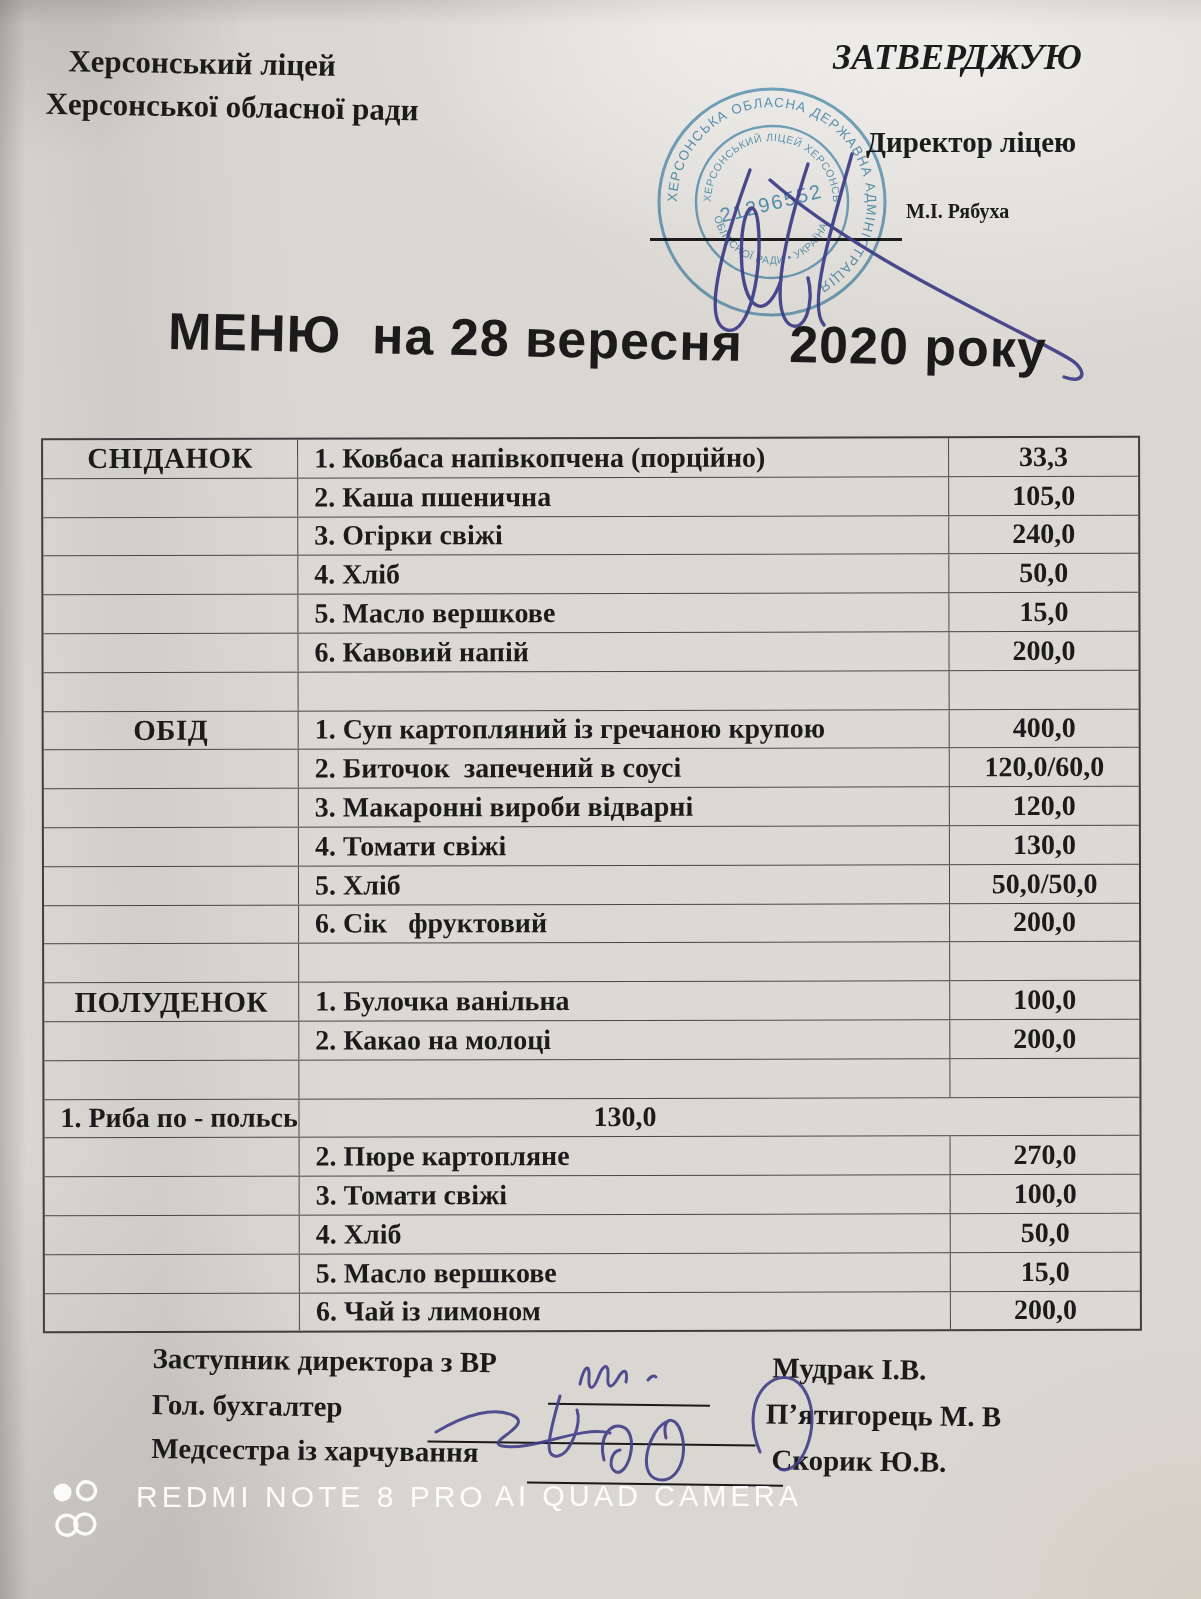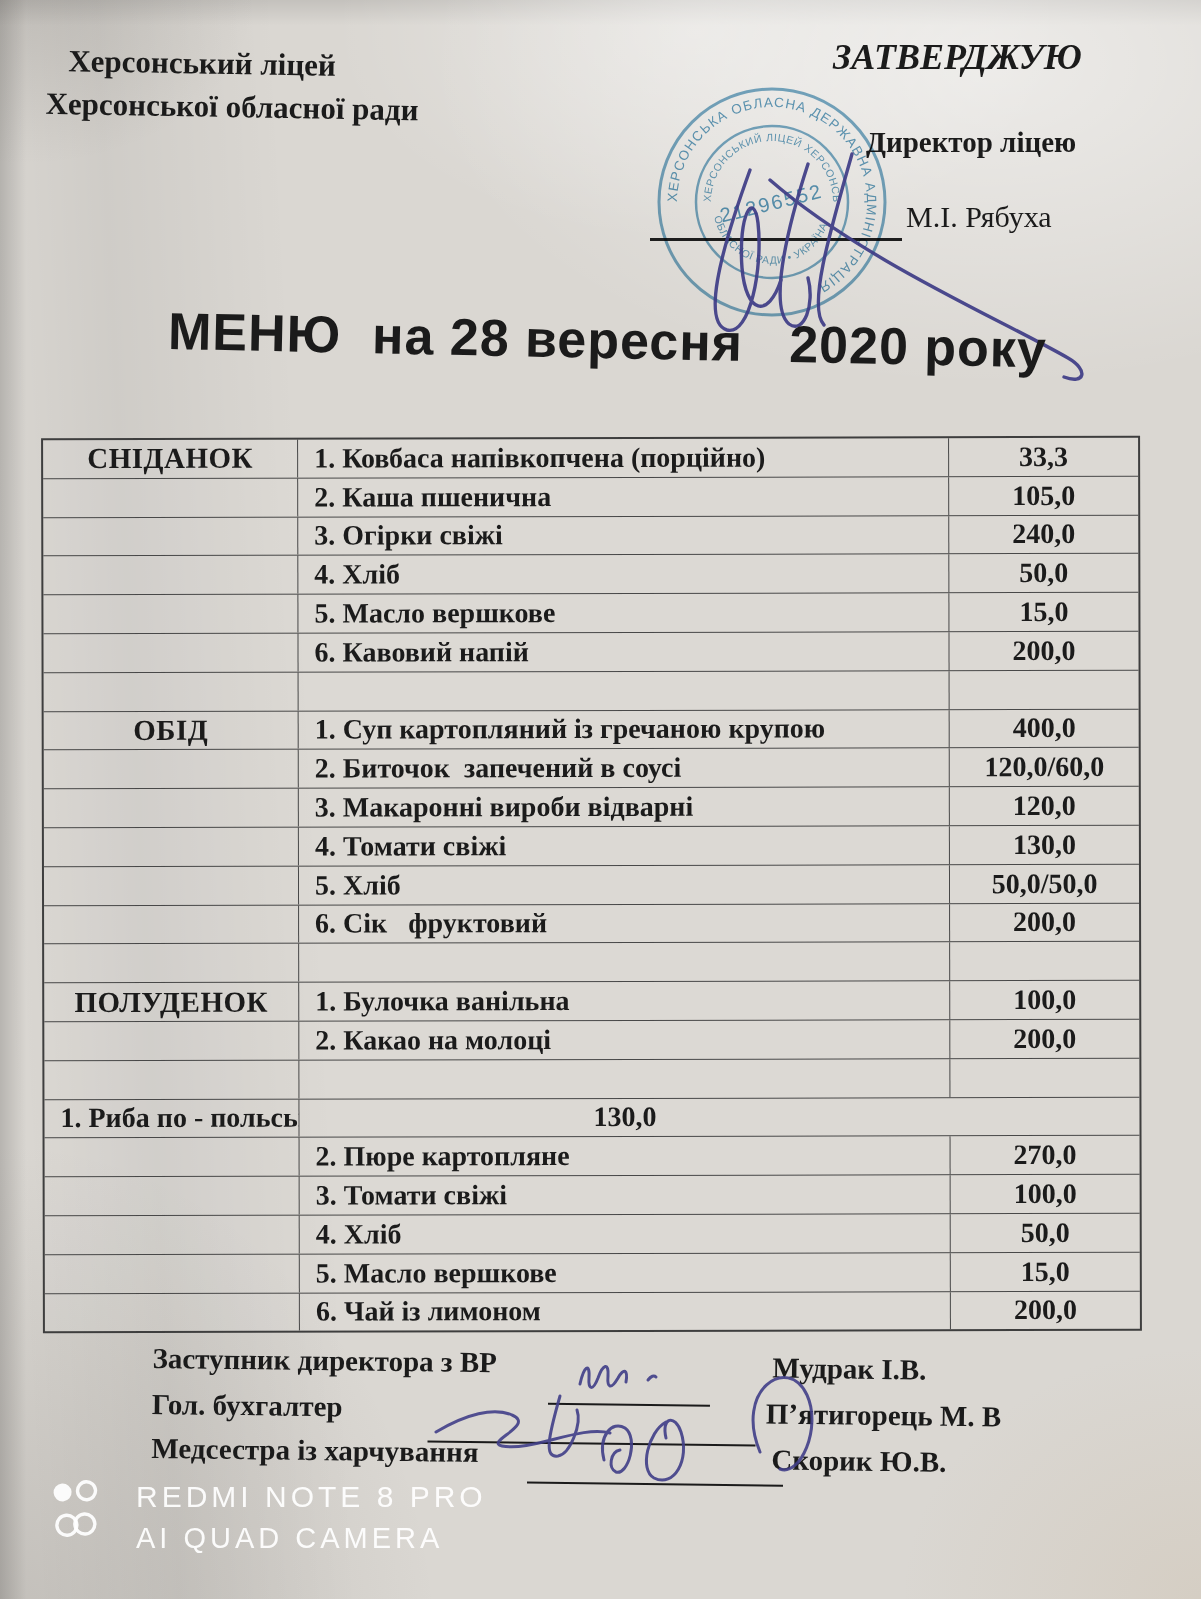--- a/index.html
+++ b/index.html
@@ -18,21 +18,21 @@
       #dad7d2;
   }
   .abs{position:absolute;}
 
   
   .org{left:46px; top:42px; transform:rotate(1deg); font-size:31px; font-weight:700; line-height:43px;}
   .org .l1{margin-left:22px;}
   .approve-title{left:833px; top:36px; font-size:36px; font-weight:700;font-style:italic;}
   .approve-role{left:860px; top:126px; font-size:29px; font-weight:700;margin-left:6px;}
   .approve-line{left:650px; top:238px; width:252px; border-top:3px solid #1d1d1d;}
-  .approve-name{left:906px; top:200px; font-size:30px; font-weight:400;}
+  .approve-name{left:906px; top:200px; font-size:20px; font-weight:700;}
 
   
   .stamp{left:645px; top:80px; mix-blend-mode:multiply;}
   .sig-top{left:600px; top:118px; pointer-events:none;}
   .sig-footer{left:408px; top:1332px; pointer-events:none;}
 
   
   .menu-title{left:0; top:310px; width:100%; text-align:center; padding-left:14px; box-sizing:border-box;
     font-family:"Liberation Sans", sans-serif; font-weight:700; font-size:52px; letter-spacing:1px;
     transform:rotate(1.2deg); white-space:pre;}
@@ -48,21 +48,21 @@
 
   
   .footer-rot{left:0; top:0; width:1201px; height:1599px; transform:rotate(0.7deg); transform-origin:150px 1400px;}
   .f-role{position:absolute; font-size:29px; font-weight:700; white-space:nowrap;}
   .f-line{position:absolute; border-top:2.5px solid #1a1a1a;}
   .f-name{position:absolute; font-size:29px; font-weight:700; white-space:nowrap;}
 
   
   .wm{left:52px; top:1480px; display:flex; align-items:flex-start; gap:20px; color:rgba(255,255,255,.93);
       font-family:"Liberation Sans", sans-serif;}
-  .wm-text{display:flex; flex-direction:column; gap:8px;}
+  .wm-text{display:flex; flex-direction:row; gap:8px;}
   .wm-l1{font-size:30px; letter-spacing:4px;}
   .wm-l2{font-size:29px; letter-spacing:4px;}
 </style>
 </head>
 <body>
 
 <div id="photo">
 
   <div class="abs org">
     <div class="l1">Херсонський ліцей</div>

